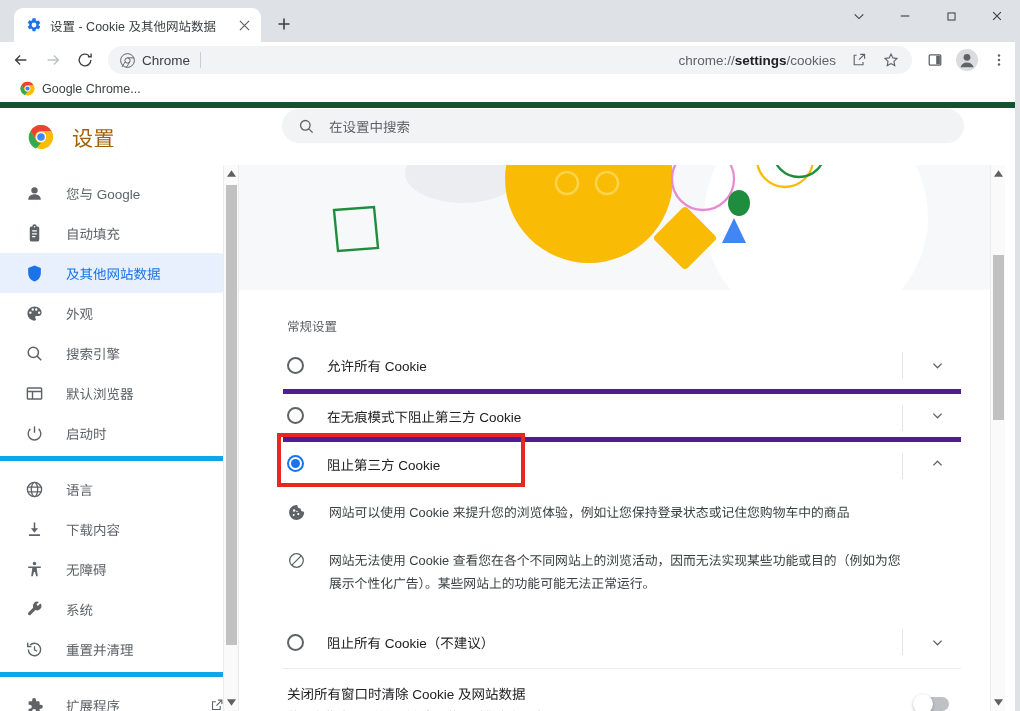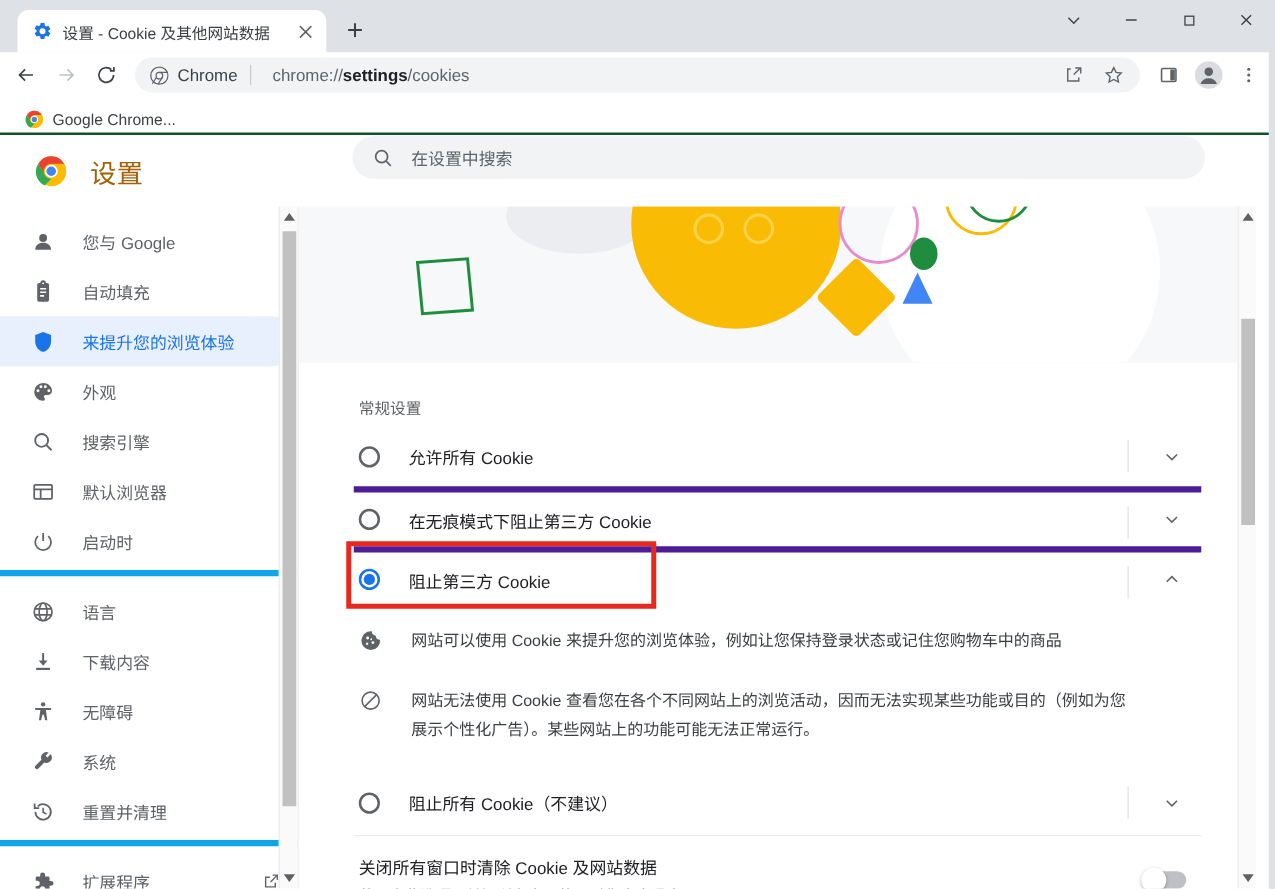--- a/index.html
+++ b/index.html
@@ -45,20 +45,21 @@
   .wc {
     width:46px; height:32px; display:flex; align-items:center; justify-content:center;
     color:#3c4043;
   }
 
   
   .toolbar {
     position:absolute; left:0; top:42px; width:1020px; height:36px;
     background:#fff; display:flex; align-items:center; padding:0 6px;
     gap:2px;
+    text-align:right;
   }
   .tbtn {
     width:30px; height:30px; border-radius:50%;
     display:flex; align-items:center; justify-content:center; color:#5f6368;
     flex:0 0 30px;
   }
   .tbtn.dim { color:#bdc1c6; }
   .omnibox {
     flex:1 1 auto; height:28px; margin:0 6px; background:#f1f3f4;
     border-radius:14px; display:flex; align-items:center; padding:0 12px; gap:8px;
@@ -68,22 +69,22 @@
   .omni-chip-text { font-size:13.5px; color:#3c4043; }
   .omni-sep { width:1px; height:16px; background:#c9cdd1; margin:0 9px 0 2px; }
   .omni-url { font-size:13.5px; color:#5f6368; white-space:nowrap; overflow:hidden;
               text-overflow:ellipsis; flex:1 1 auto; min-width:0; }
   .omni-url b { color:#202124; font-weight:700; }
   .omni-actions { display:flex; align-items:center; gap:2px; flex:0 0 auto; margin-right:-6px; }
 
   
   .bookmarkbar {
     position:absolute; left:0; top:78px; width:1020px; height:30px;
-    background:#fff; display:flex; align-items:flex-end; padding-left:14px; gap:7px;
-    border-bottom:2px solid #14532d;
+    background:#fff; display:flex; align-items:flex-start; padding-left:14px; gap:7px;
+    border-bottom:6px solid #14532d;
   }
   .bm { display:flex; align-items:center; gap:7px; padding:3px 6px; border-radius:4px; }
   .bm-label { font-size:12.5px; color:#3c4043; }
 
   
   .settings-header {
     position:absolute; left:0; top:109px; width:1020px; height:56px;
     background:#fff; display:flex; align-items:center;
   }
   .sh-logo { margin-left:28px; width:26px; height:26px; flex:0 0 26px; }
@@ -381,21 +382,21 @@
                 </svg>
               </span>
               <span class="nav-label">自动填充</span>
             </div>
             <div class="nav-item active">
               <span class="nav-icon">
                 <svg width="19" height="19" viewBox="0 0 24 24" fill="currentColor">
                   <path d="M12 2 4 5v6.5c0 5 3.4 9.6 8 10.5 4.6-.9 8-5.5 8-10.5V5z"></path>
                 </svg>
               </span>
-              <span class="nav-label">来提升您的浏览体验</span>
+              <span class="nav-label">及其他网站数据</span>
             </div>
             <div class="nav-item">
               <span class="nav-icon">
                 <svg width="19" height="19" viewBox="0 0 24 24" fill="currentColor">
                   <path d="M12 3a9 9 0 0 0 0 18c1 0 1.8-.8 1.8-1.8 0-.5-.2-.9-.5-1.2-.3-.3-.5-.7-.5-1.1 0-1 .8-1.8 1.8-1.8h2.1A4.3 4.3 0 0 0 21 10.8C21 6.5 16.9 3 12 3zM6.8 12.4a1.5 1.5 0 1 1 0-3 1.5 1.5 0 0 1 0 3zm3-4a1.5 1.5 0 1 1 0-3 1.5 1.5 0 0 1 0 3zm4.4 0a1.5 1.5 0 1 1 0-3 1.5 1.5 0 0 1 0 3zm3.6 4a1.5 1.5 0 1 1 0-3 1.5 1.5 0 0 1 0 3z"></path>
                 </svg>
               </span>
               <span class="nav-label">外观</span>
             </div>
             <div class="nav-item">

